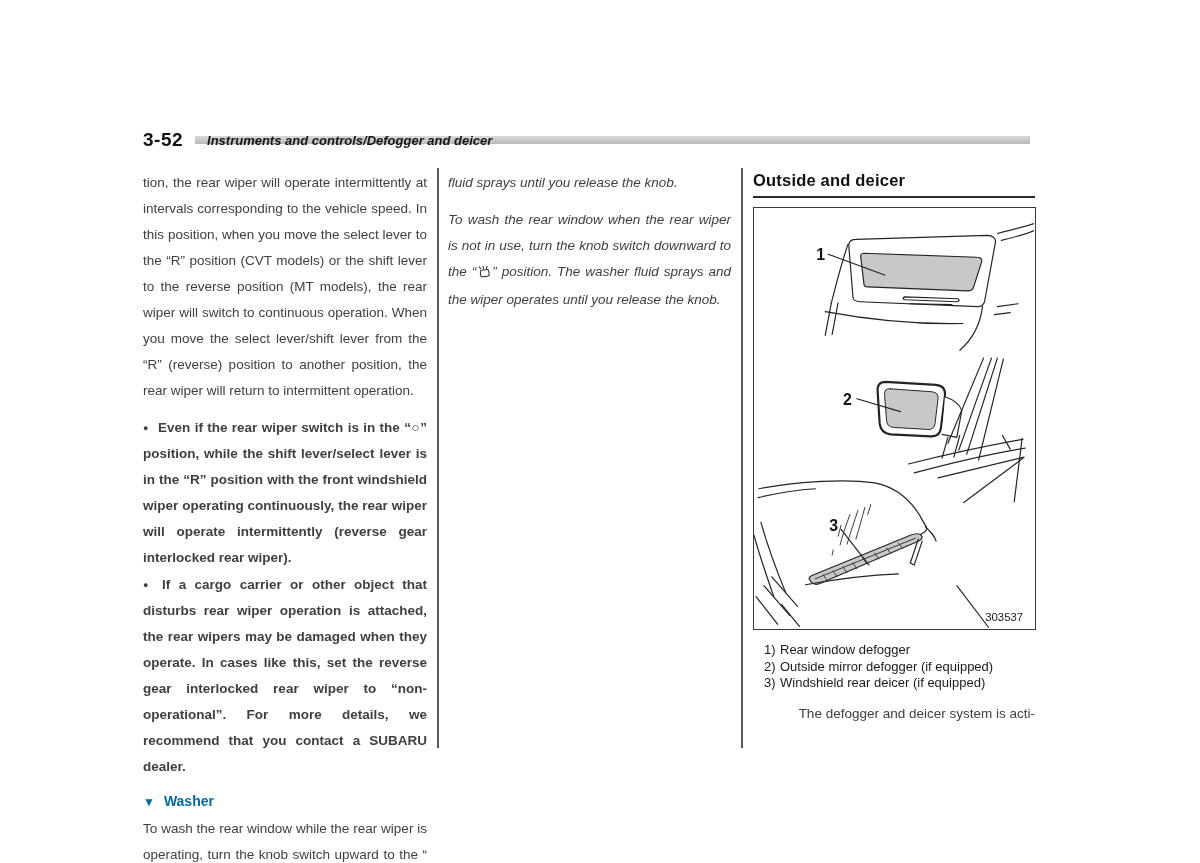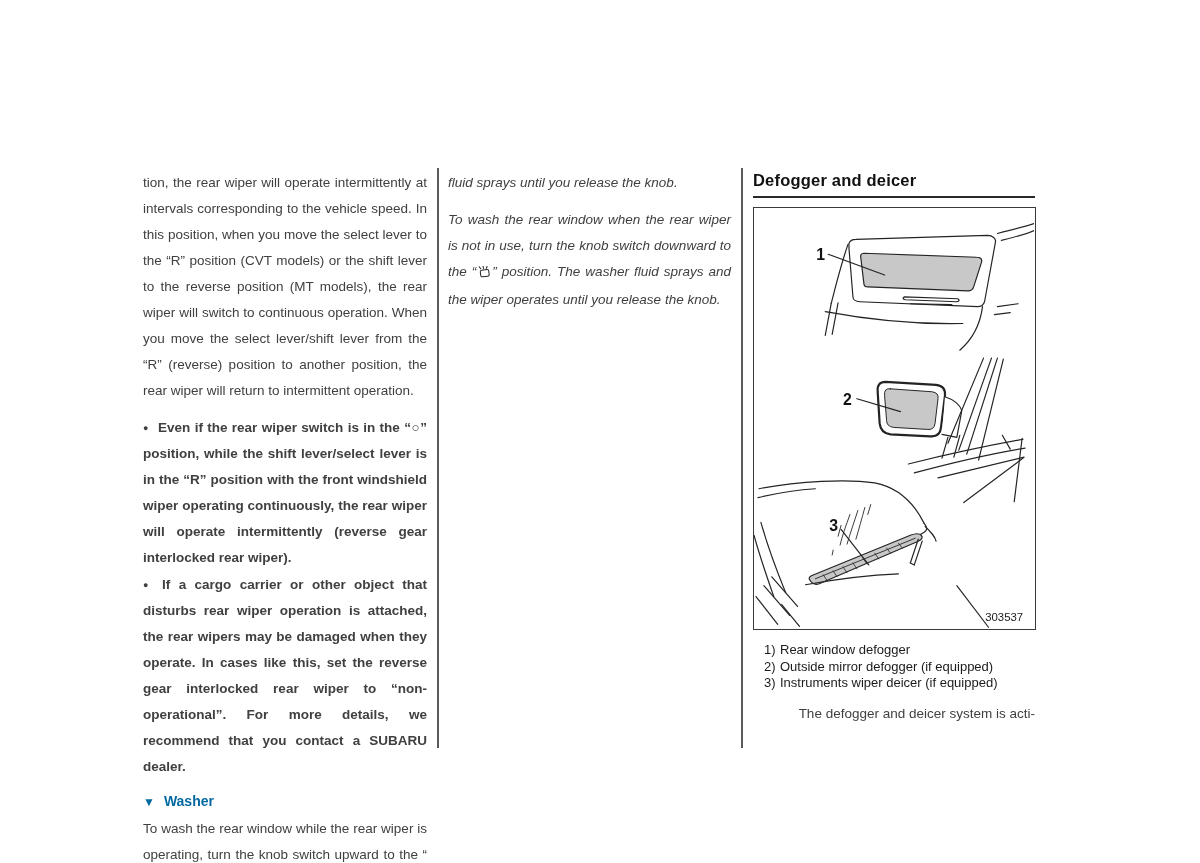--- a/index.html
+++ b/index.html
@@ -76,20 +76,26 @@
   .legend-label { flex:1; }
   .col-right .after-p { margin-top:9px; text-align:right; }
 
   svg text { font-family:"Liberation Sans","DejaVu Sans",sans-serif; }
 </style>
 </head>
 <body>
 
 <div class="page">
 
+  <div class="header">
+    <span class="page-num">3-52</span>
+    <div class="header-rule">
+      <span class="section-title">Instruments and controls/Defogger and deicer</span>
+    </div>
+  </div>
 
   <div class="vrule vrule-1"></div>
   <div class="vrule vrule-2"></div>
 
   <div class="main">
 
     <div class="col col-left">
       <p>tion, the rear wiper will operate intermittently at intervals corresponding to the vehicle speed. In this position, when you move the select lever to the “R” position (CVT models) or the shift lever to the reverse position (MT models), the rear wiper will switch to continuous operation. When you move the select lever/shift lever from the “R” (reverse) position to another position, the rear wiper will return to intermittent operation.</p>
 
 
@@ -115,21 +121,21 @@
               <g stroke="#222" fill="none" stroke-width="1.1" stroke-linecap="round">
                 <rect x="3.2" y="4.2" width="9.2" height="7.2" rx="1.6" transform="rotate(-7 7.8 7.8)"></rect>
                 <path d="M3.5 3 L1.8 0.8"></path>
                 <path d="M6.5 2.6 L6 0.4"></path>
                 <path d="M9.5 2.6 L10.4 0.6"></path>
               </g>
             </svg></span><span>” position. The washer fluid sprays and the wiper operates until you release the knob.</span></p>
     </div>
 
     <div class="col col-right">
-      <div class="defog-heading">Defogger and deicer</div>
+      <div class="defog-heading">Outside and deicer</div>
 
       <div class="figure-box">
         <svg width="280" height="420" viewBox="0 0 283 423">
           <g stroke="#242424" stroke-width="1.2" fill="none" stroke-linecap="round" stroke-linejoin="round">
 
             <path d="M246 25 C262 21 274 18 283 15"></path>
             <path d="M250 32 C266 28 277 25 283 22"></path>
             <path d="M96 35 C97 32 99 31 103 31 L236 27 C241 27 245 30 244 34 L233 94 C232 97 229 99 226 99 L107 94 C103 94 100 92 100 89 L96 40 Z" fill="#ffffff"></path>
             <path d="M111 45 L225 49 Q231 49 230 54 L222 79 Q221 83 216 83 L115 79 Q111 79 111 75 L108 50 Q107 45 111 45 Z" fill="#c8c8c8"></path>
             <path d="M152 89 Q149 91 153 92 L205 94 Q209 93 206 91 Z" fill="#ffffff"></path>
@@ -210,21 +216,21 @@
         <div class="legend-row">
           <span class="legend-num">1)</span>
           <span class="legend-label">Rear window defogger</span>
         </div>
         <div class="legend-row">
           <span class="legend-num">2)</span>
           <span class="legend-label">Outside mirror defogger (if equipped)</span>
         </div>
         <div class="legend-row">
           <span class="legend-num">3)</span>
-          <span class="legend-label">Instruments wiper deicer (if equipped)</span>
+          <span class="legend-label">Windshield rear deicer (if equipped)</span>
         </div>
       </div>
 
       <p class="after-p">The defogger and deicer system is acti-</p>
     </div>
 
   </div>
 </div>
 
 </body></html>

